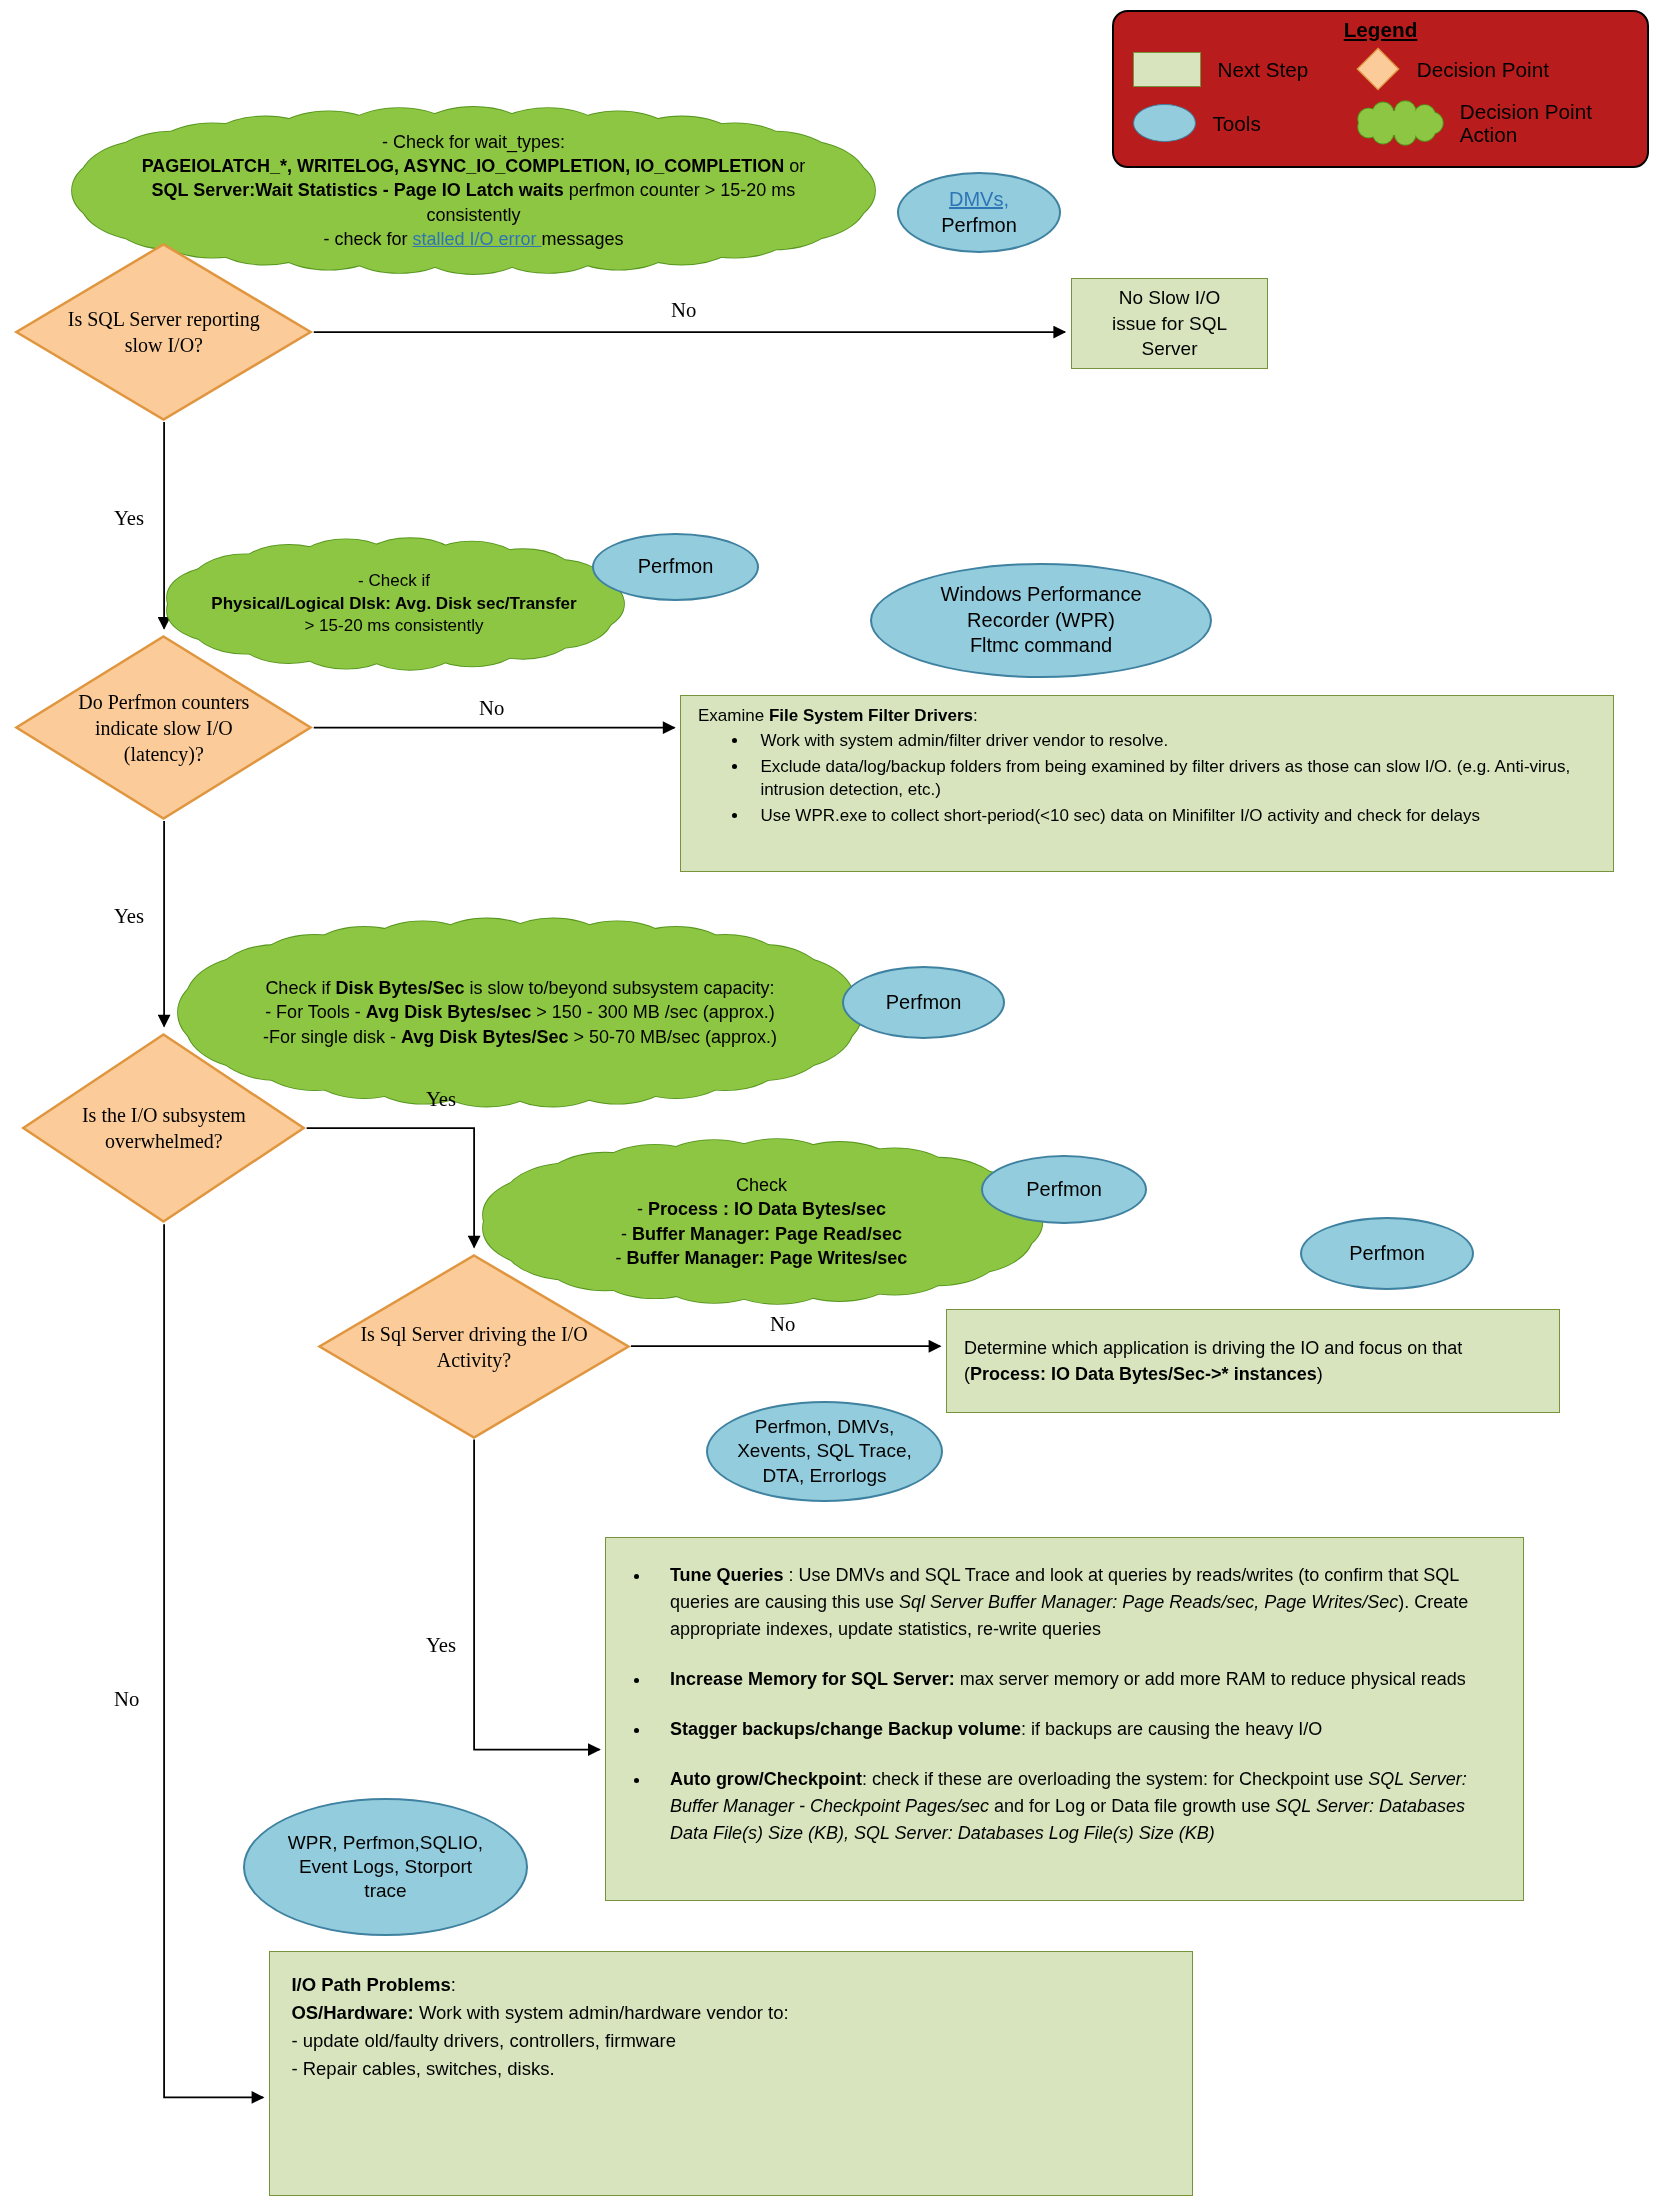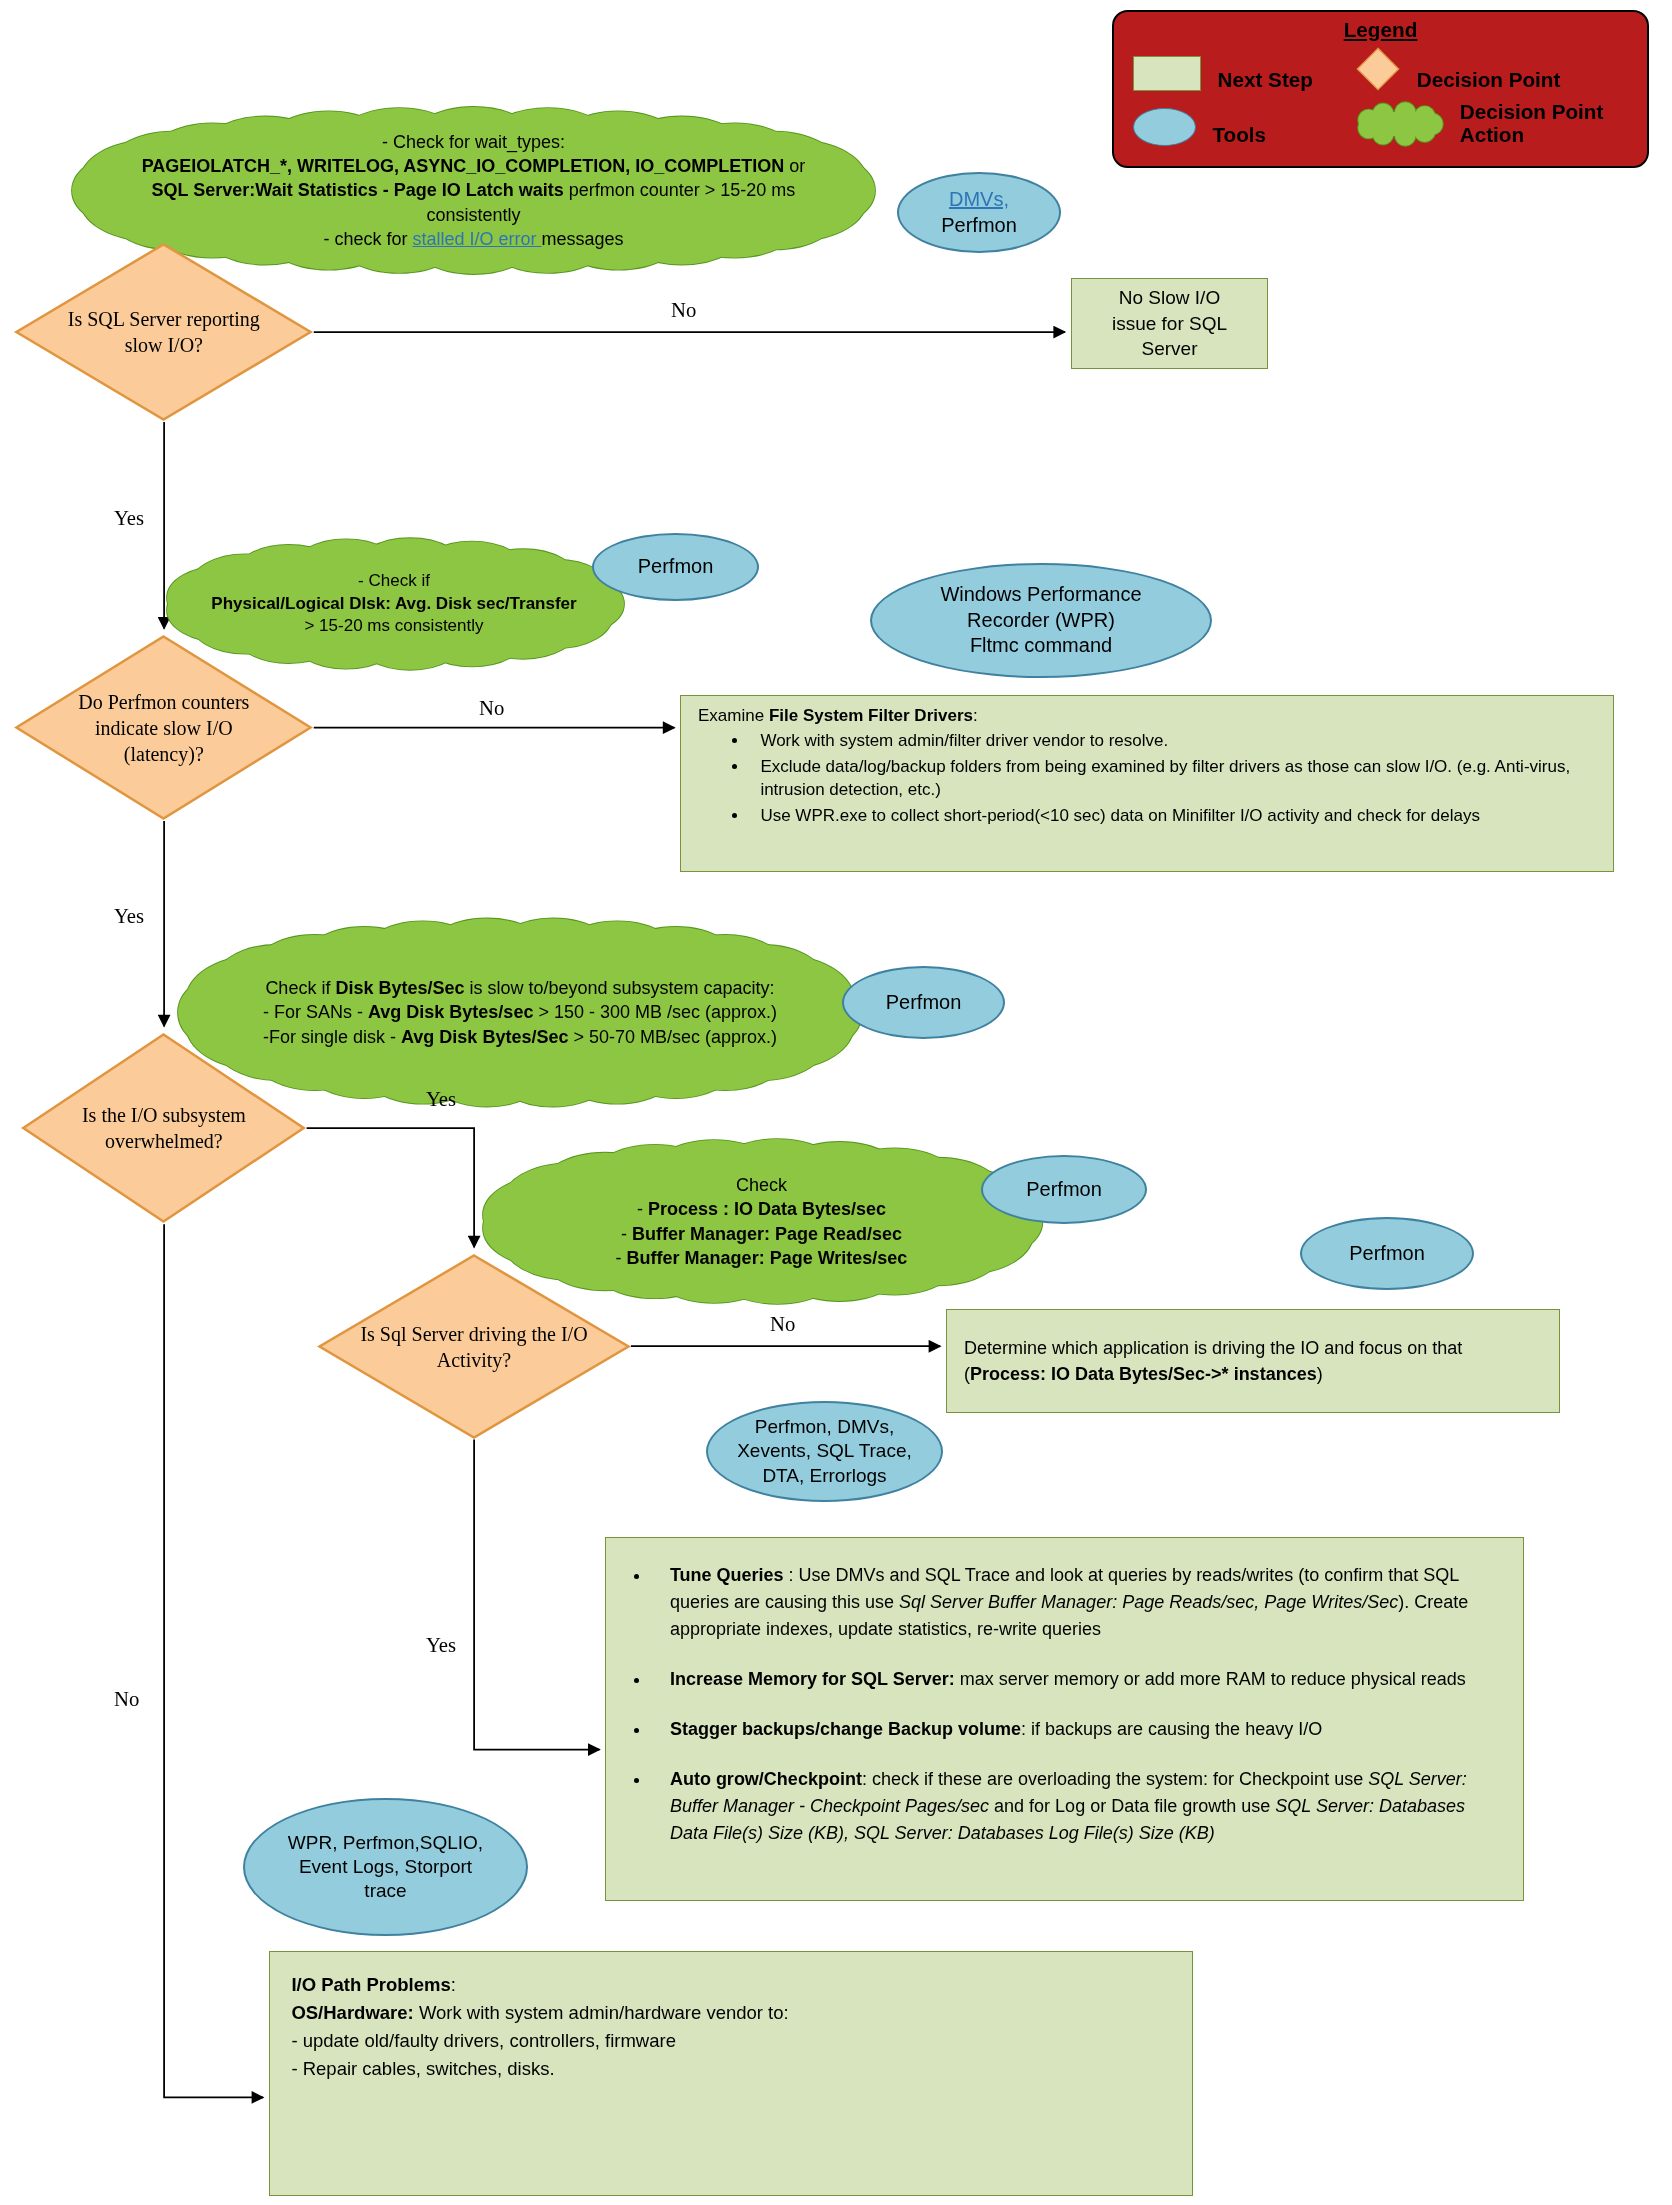--- a/index.html
+++ b/index.html
@@ -39,21 +39,21 @@
   .cloud-text .tline{white-space:nowrap;}
 
   .edge-label{position:absolute;font-family:"Liberation Serif",serif;font-size:20.7px;z-index:4;}
   .link{color:var(--link);text-decoration:underline;cursor:pointer;}
 
   
   .legend{position:absolute;left:1112px;top:10px;width:537px;height:158px;border:2.5px solid #000;
           border-radius:15.7px;background:#b91c1c;box-sizing:border-box;padding:5.7px 18.5px;z-index:5;}
   .legend-title{text-align:center;font-weight:700;text-decoration:underline;font-size:20.7px;}
   .legend-grid{display:grid;grid-template-columns:45% 55%;row-gap:8.6px;margin-top:5.7px;}
-  .legend-item{display:flex;align-items:flex-end;gap:17px;font-weight:700;font-size:20.7px;line-height:1.12;}
+  .legend-item{display:flex;align-items:center;gap:17px;font-weight:400;font-size:20.7px;line-height:1.12;}
   .legend-item .lbl{max-width:178px;}
   .sw-box{width:66px;height:33px;background:var(--box-fill);border:1.4px solid var(--box-stroke);flex:0 0 auto;}
   .sw-diamond{width:44px;height:44px;flex:0 0 auto;}
   .sw-ellipse{width:61px;height:36px;background:var(--ellipse-fill);border:1.8px solid var(--ellipse-stroke);border-radius:50%;flex:0 0 auto;}
   .sw-cloud{position:relative;width:87px;height:44px;flex:0 0 auto;}
 </style>
 </head>
 <body>
 
 <div id="stage">
@@ -285,21 +285,21 @@
         <ellipse cx="526.4" cy="62.5" rx="95" ry="62" fill="#8DC642"></ellipse>
         <ellipse cx="616.5" cy="66.6" rx="95" ry="62" fill="#8DC642"></ellipse>
         <ellipse cx="698.7" cy="74.5" rx="95" ry="62" fill="#8DC642"></ellipse>
         <ellipse cx="768.2" cy="85.7" rx="95" ry="62" fill="#8DC642"></ellipse>
         <ellipse cx="820.9" cy="99.7" rx="95" ry="62" fill="#8DC642"></ellipse>
         <ellipse cx="853.8" cy="115.6" rx="95" ry="62" fill="#8DC642"></ellipse>
         <ellipse cx="480" cy="132.5" rx="386" ry="71.5" fill="#8DC642"></ellipse>
       </svg>
     <div class="cloud-text">
         <div class="tline"><span>Check if </span><span style="font-weight: 700;">Disk Bytes/Sec</span><span> is slow to/beyond subsystem capacity:</span></div>
-        <div class="tline"><span>- For SANs - </span><span style="font-weight: 700;">Avg Disk Bytes/sec</span><span> &gt; 150 - 300 MB /sec   (approx.)</span></div>
+        <div class="tline"><span>- For Tools - </span><span style="font-weight: 700;">Avg Disk Bytes/sec</span><span> &gt; 150 - 300 MB /sec   (approx.)</span></div>
         <div class="tline"><span>-For single disk - </span><span style="font-weight: 700;">Avg Disk Bytes/Sec</span><span> &gt; 50-70 MB/sec (approx.)</span></div>
       </div>
   </div>
   <div class="cloud" style="left:480px;top:1139px;width:563px;height:165px;">
       <svg width="563" height="165" class="cloud-svg" viewBox="0 0 790 232">
         <ellipse cx="695.2" cy="116.0" rx="94.8" ry="55.68" fill="#8DC642" stroke="#55961E" stroke-width="2.5"></ellipse>
         <ellipse cx="681.9" cy="133.8" rx="94.8" ry="55.68" fill="#8DC642" stroke="#55961E" stroke-width="2.5"></ellipse>
         <ellipse cx="643.0" cy="150.0" rx="94.8" ry="55.68" fill="#8DC642" stroke="#55961E" stroke-width="2.5"></ellipse>
         <ellipse cx="582.2" cy="163.2" rx="94.8" ry="55.68" fill="#8DC642" stroke="#55961E" stroke-width="2.5"></ellipse>
         <ellipse cx="504.7" cy="172.2" rx="94.8" ry="55.68" fill="#8DC642" stroke="#55961E" stroke-width="2.5"></ellipse>

